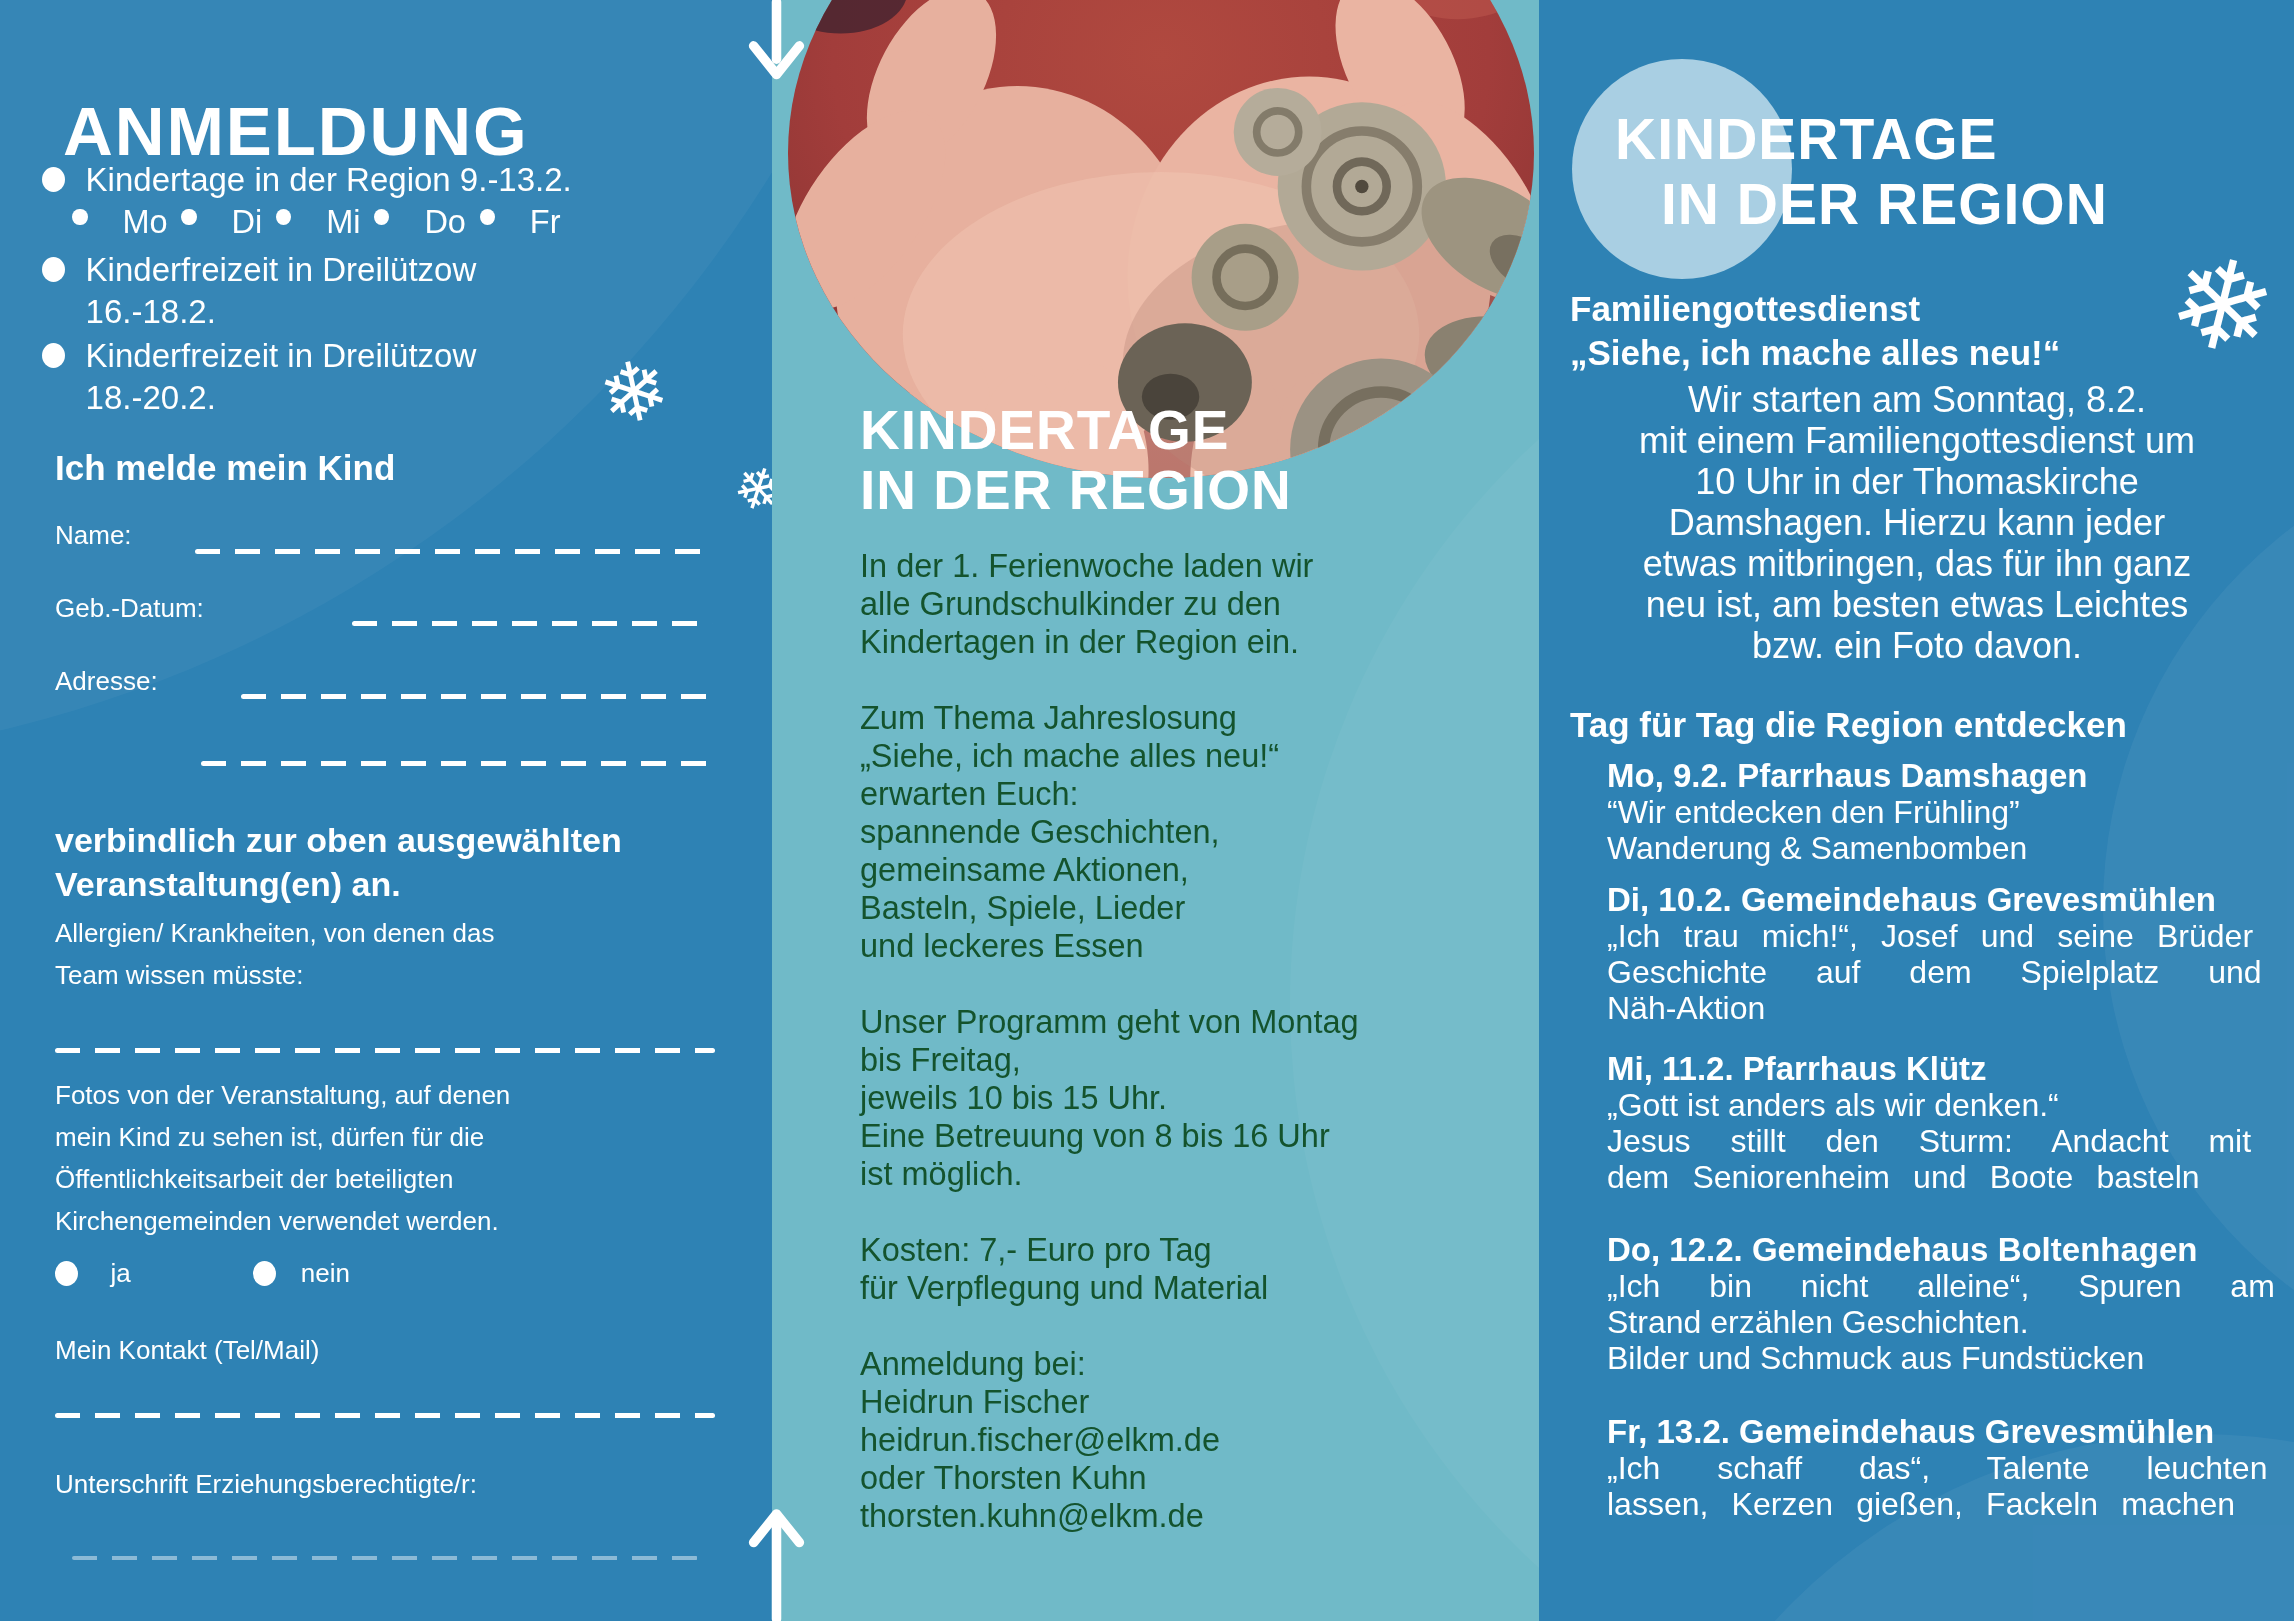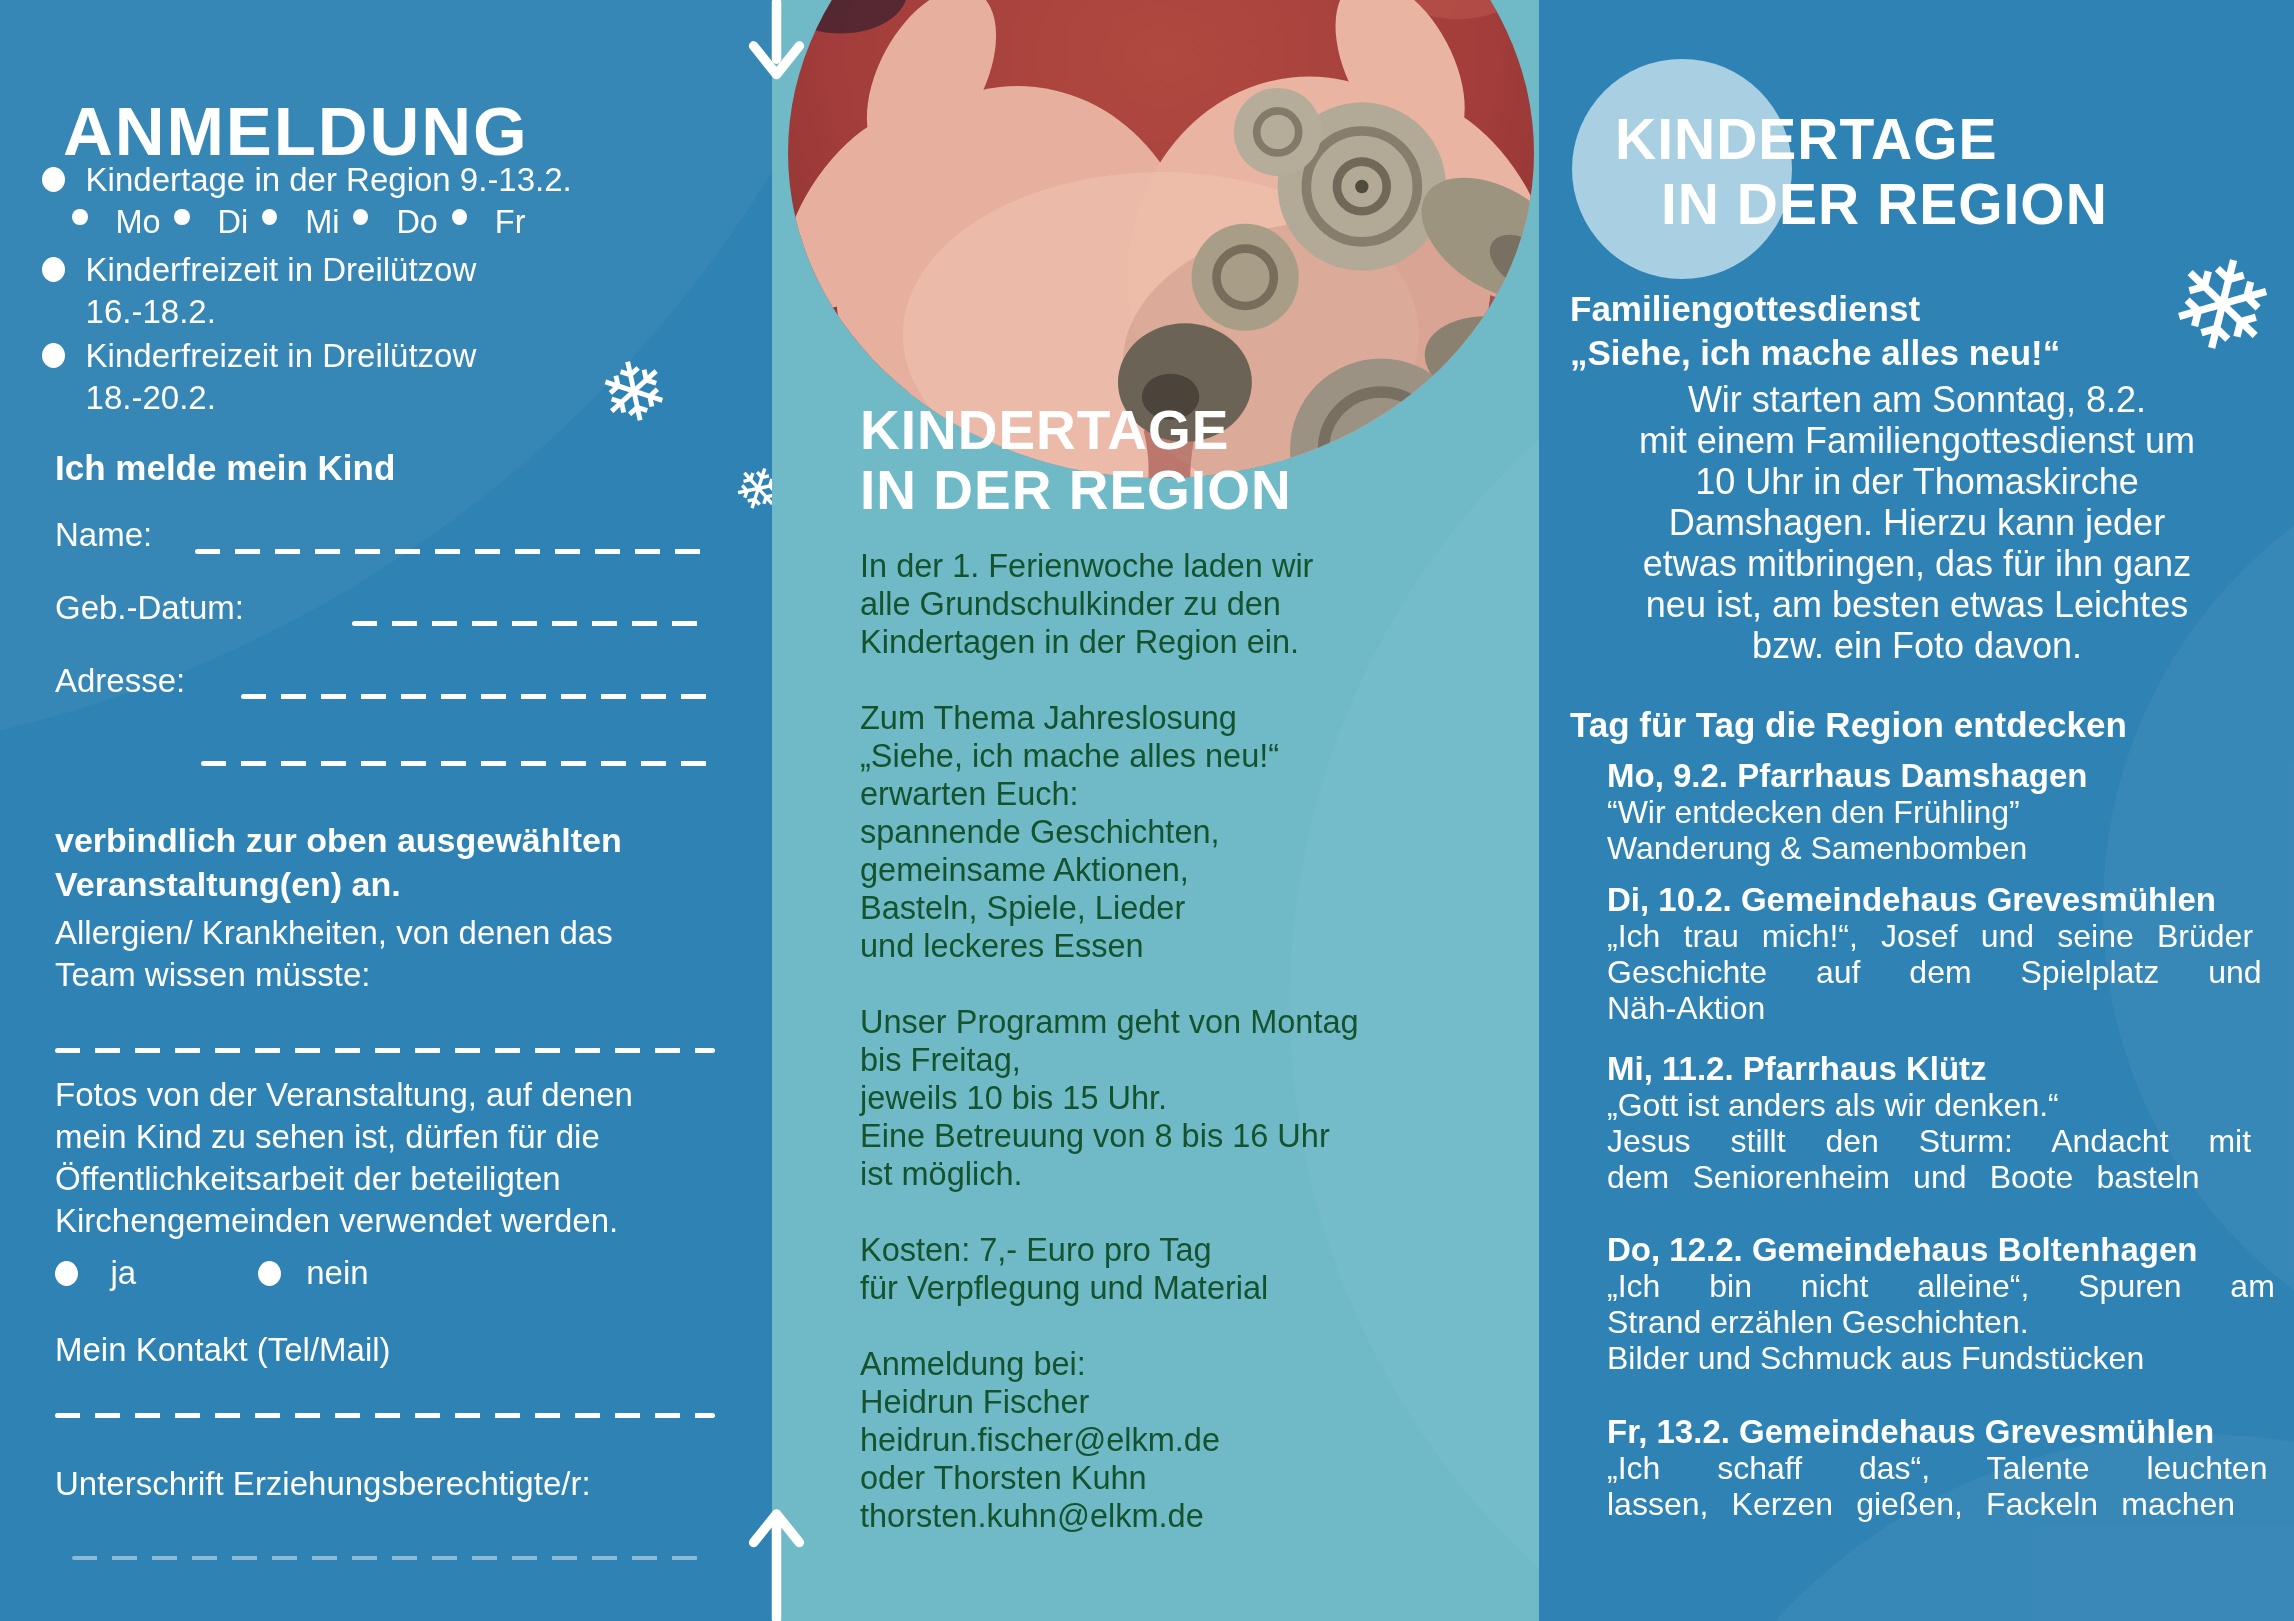--- a/index.html
+++ b/index.html
@@ -12,22 +12,22 @@
   .decor{position:absolute;border-radius:50%;background:rgba(255,255,255,.05);}
   
   .lp-abs{position:absolute;left:55px;}
   .big-title{font-size:69px;font-weight:700;letter-spacing:1.9px;}
   .opt{display:flex;align-items:flex-start;}
   .dot{width:23px;height:25px;border-radius:50%;background:#fff;flex:0 0 auto;}
   .dot.sm{width:15.3px;height:16.3px;margin-top:9.6px;}
   .opt .dot{margin-top:7.6px;margin-right:21px;margin-left:-13.4px;}
   .opt-text{font-size:33px;line-height:42px;}
   .days{display:flex;gap:27px;font-size:32.5px;line-height:42px;}
-  .day-item{display:flex;gap:7px;}
-  .lbl{font-size:33px;line-height:42px;}
+  .day-item{display:flex;gap:14px;}
+  .lbl{font-size:26px;line-height:42px;}
   .b{font-weight:700;}
   .dashline{position:absolute;height:4.8px;border-radius:2.9px;
     background:repeating-linear-gradient(90deg,#fff 0 25px,rgba(0,0,0,0) 25px 40px);}
   .dashline.thin{height:3.8px;}
   .janein{display:flex;align-items:center;}
   .snow{position:absolute;color:#fff;font-family:"DejaVu Sans",sans-serif;line-height:1;}
   
   .photo{position:absolute;left:16.3px;top:-172px;width:746px;height:650px;border-radius:50%;overflow:hidden;}
   .photo svg{display:block;width:100%;height:100%;}
   .mid-title{position:absolute;left:88px;top:400px;z-index:5;font-size:55px;font-weight:700;

